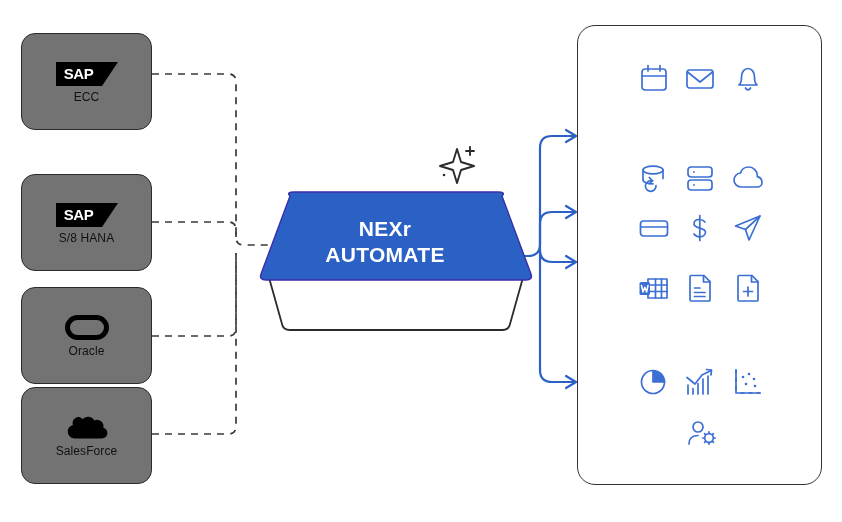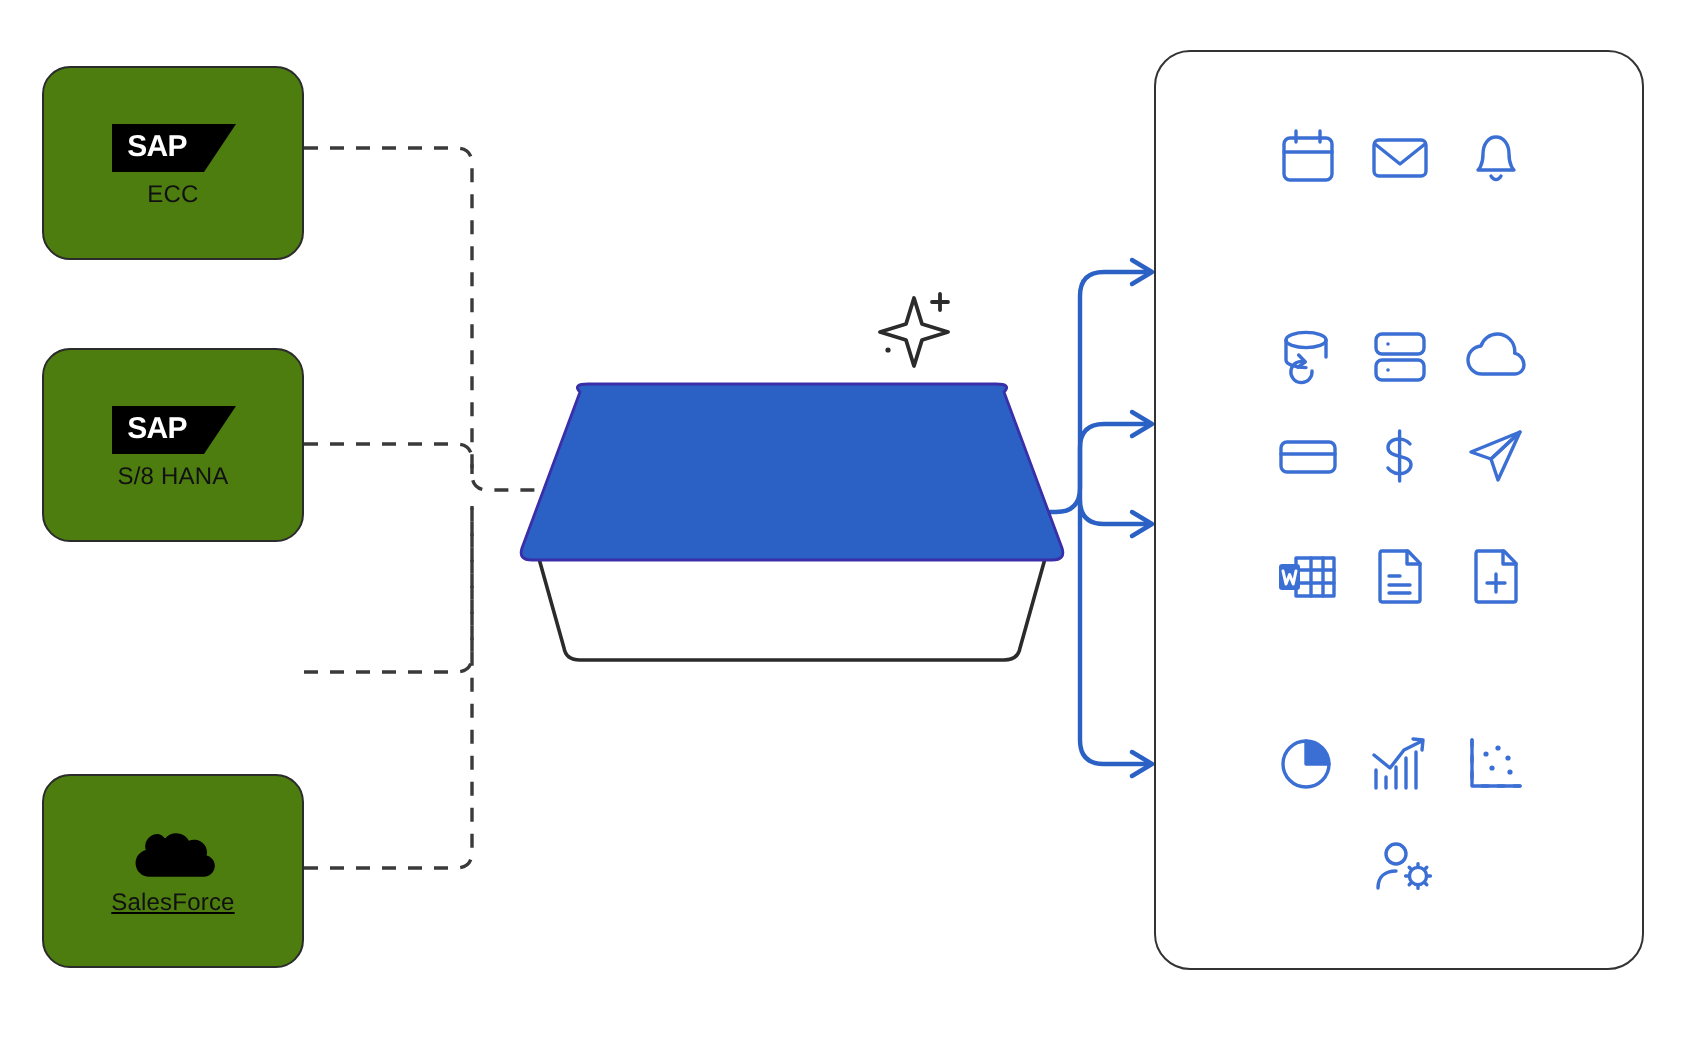--- a/index.html
+++ b/index.html
@@ -3,21 +3,21 @@
 <meta charset="utf-8">
 <style>
   html,body{margin:0;padding:0;background:#ffffff;}
   body{width:842px;height:522px;position:relative;overflow:hidden;
        font-family:"Liberation Sans","DejaVu Sans",sans-serif;}
 
   #stage{position:absolute;left:0;top:0;width:842px;height:522px;}
 
   
   .src-card{position:absolute;width:131px;height:97px;
-            border:1.6px solid #2b2b2b;border-radius:14px;background:#4d7c0f;
+            border:1.6px solid #2b2b2b;border-radius:14px;background:#737373;
             display:flex;flex-direction:column;align-items:center;
             justify-content:center;box-sizing:border-box;}
   .src-logo{height:30px;display:flex;align-items:center;justify-content:center;margin-bottom:2px;}
   .src-label{font-size:12px;color:#111;letter-spacing:.1px;line-height:1.1;}
 
   
   .sap-wrap{position:relative;width:62px;height:24px;}
   .sap-body{position:absolute;left:0;top:0;width:46px;height:24px;background:#000;}
   .sap-tri{position:absolute;left:46px;top:0;width:0;height:0;
            border-left:16px solid #000;border-bottom:24px solid transparent;}
@@ -107,42 +107,52 @@
     <div class="src-logo">
       <div class="sap-wrap">
         <div class="sap-body"></div>
         <div class="sap-tri"></div>
         <div class="sap-text">SAP</div>
       </div>
     </div>
     <div class="src-label">S/8 HANA</div>
   </div>
 
-
-  <div class="src-card" style="left:21px;top:387px;text-decoration:underline;">
+  <div class="src-card" style="left:21px;top:287px;">
+    <div class="src-logo">
+      <div class="oracle-mark"></div>
+    </div>
+    <div class="src-label">Oracle</div>
+  </div>
+
+  <div class="src-card" style="left:21px;top:387px;">
     <div class="src-logo">
       <svg width="56" height="32" viewBox="0 0 56 32" aria-hidden="true">
         <path fill="#000" d="M23.5,7.2c1.9-2.1,4.7-3.1,7.5-2.3c1.9,0.5,3.5,1.8,4.4,3.5
           c1.1-0.5,2.3-0.7,3.5-0.5c3.2,0.4,5.6,3.1,5.6,6.3c0,0.5-0.1,1-0.2,1.5
           c2.5,0.6,4.3,2.9,4.1,5.6c-0.2,2.9-2.6,5.1-5.5,5.1H15.6c-3.6,0-6.6-2.8-6.8-6.4
           c-0.2-3.3,2-6.2,5.1-7c-0.3-0.9-0.4-1.9-0.2-2.9c0.5-3,3.2-5.2,6.3-5.1
           C21.2,5.1,22.5,5.9,23.5,7.2z"></path>
       </svg>
     </div>
     <div class="src-label">SalesForce</div>
   </div>
 
   <svg width="300" height="160" style="position:absolute;left:250px;top:190px;">
 
     <path d="M18,84 L32,134 Q33,140 40,140 L252,140 Q259,140 260,134 L274,84 Z" fill="#ffffff" stroke="#2B2B2B" stroke-width="1.8" stroke-linejoin="round"></path>
 
     <path d="M40,6 Q36,2 44,2 L248,2 Q256,2 252,6 L281,84 Q283,90 276,90 L16,90
              Q9,90 11,84 Z" fill="#2B60C4" stroke="#3A2FA8" stroke-width="1.4" stroke-linejoin="round"></path>
   </svg>
 
+  <div class="platform-text" style="left:265px;top:216px;">
+    <div>NEXr</div>
+    <div>AUTOMATE</div>
+  </div>
 
   <svg width="46" height="42" style="position:absolute;left:435px;top:142px;">
     <g fill="none" stroke="#2B2B2B" stroke-width="1.9" stroke-linejoin="round" stroke-linecap="round">
       <path d="M22,7 L26,20 L39,24 L26,28 L22,41 L18,28 L5,24 L18,20 Z"></path>
       <path d="M35,5 V13 M31,9 H39"></path>
       <circle cx="9" cy="33" r="1.3" fill="#2B2B2B" stroke="none"></circle>
     </g>
   </svg>
 
   <div class="panel"></div>

